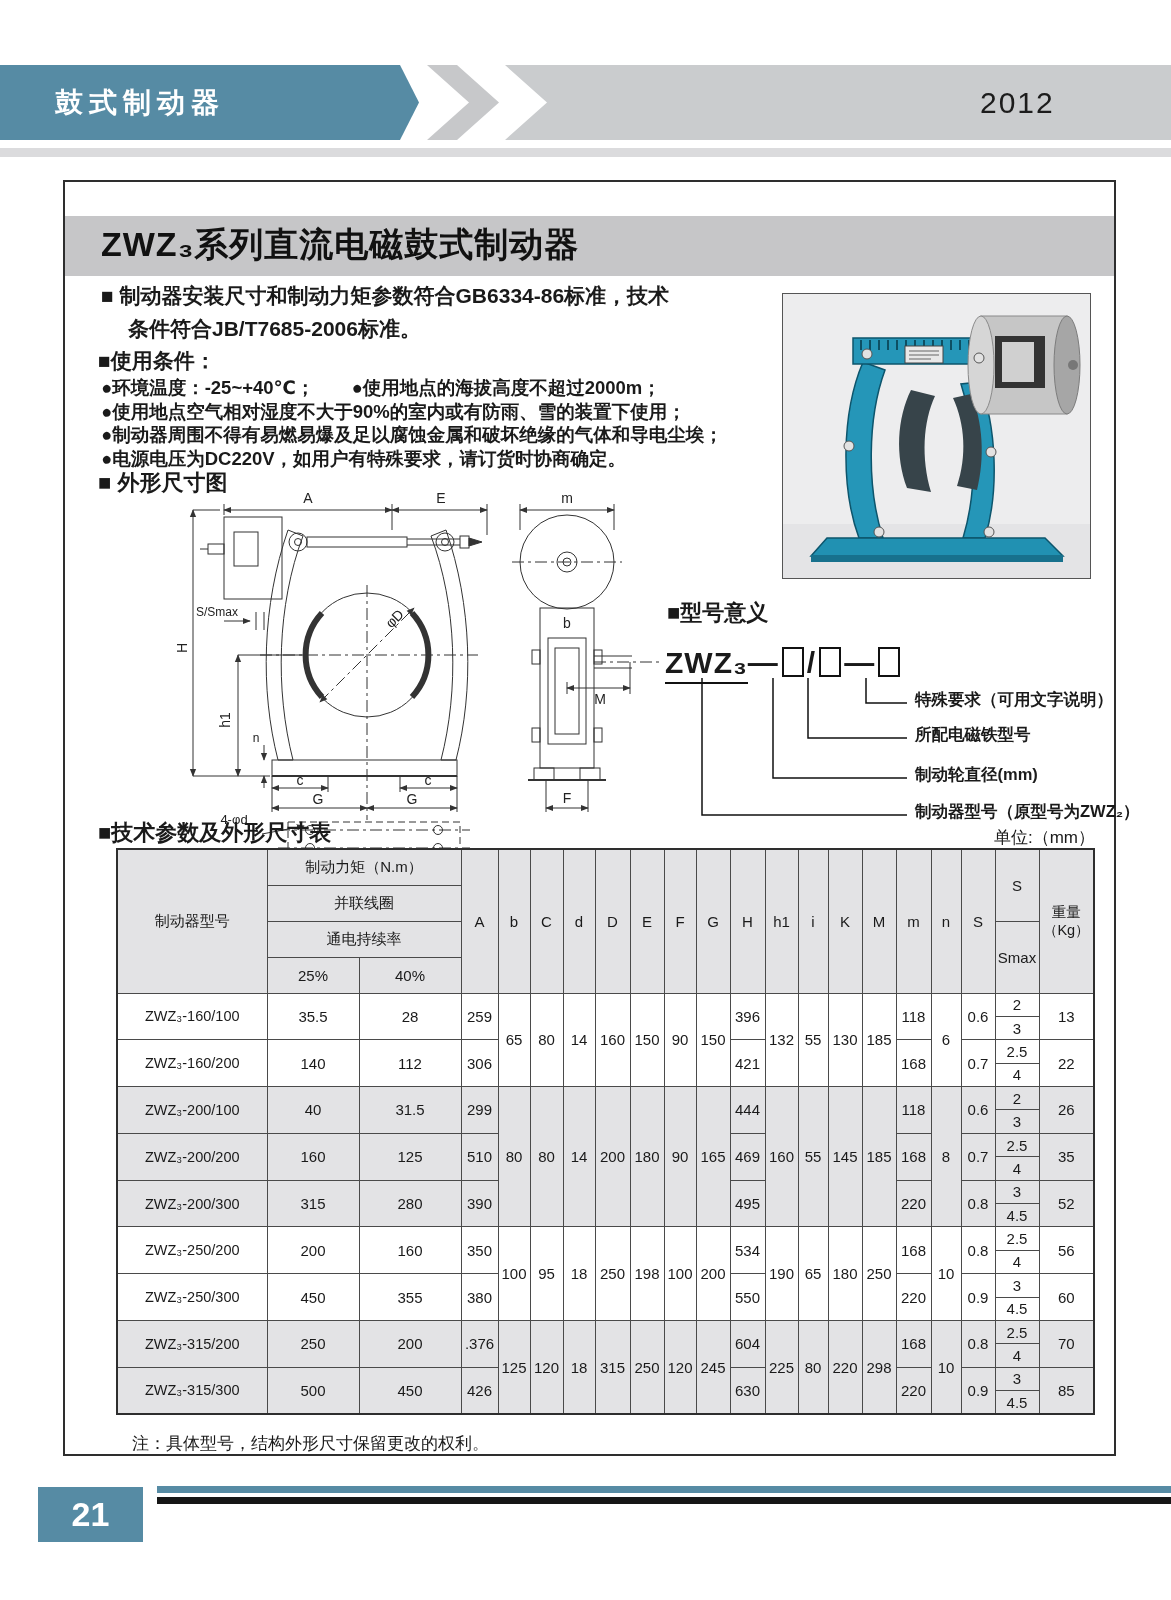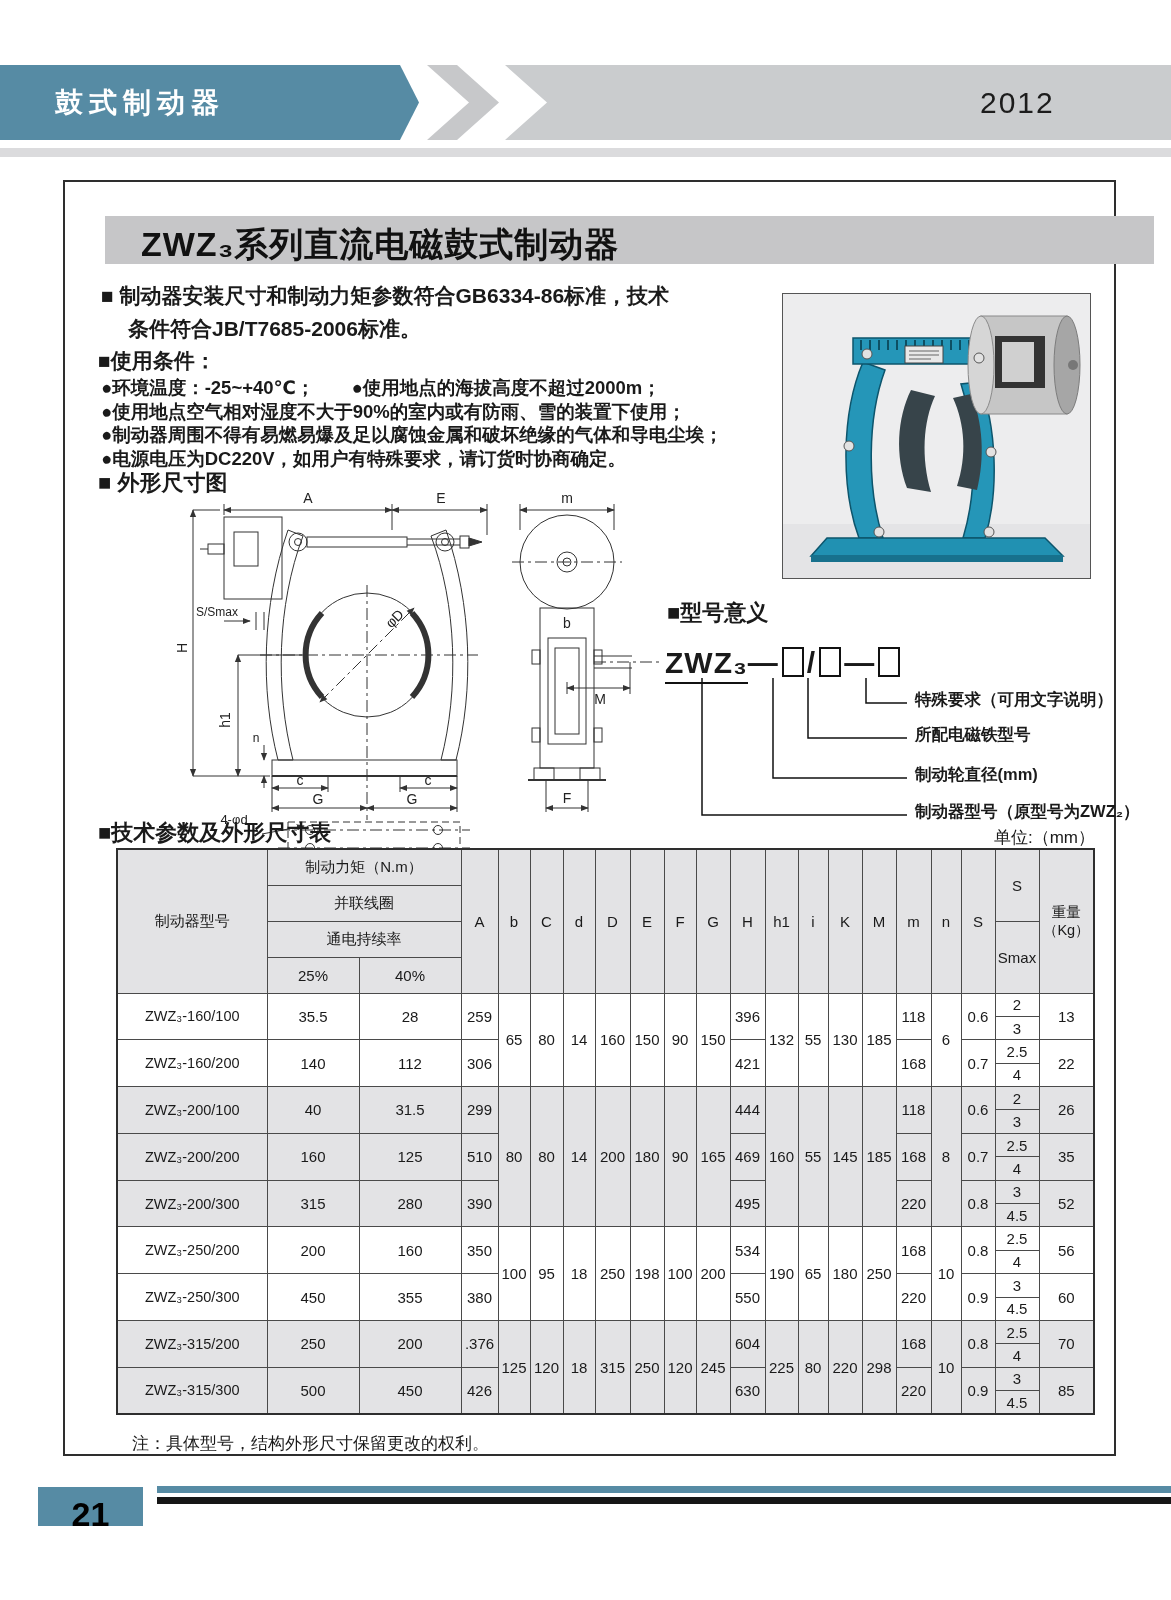--- a/index.html
+++ b/index.html
@@ -12,21 +12,21 @@
   .banner svg { position:absolute; left:0; top:0; }
   .banner-title { position:absolute; left:55px; top:0; height:75px; line-height:75px;
                   color:#ffffff; font-size:28px; font-weight:bold; letter-spacing:6px; }
   .banner-year { position:absolute; left:980px; top:0; height:75px; line-height:75px;
                  color:#1c1c1c; font-size:30px; letter-spacing:2px; }
   .under-stripe { position:absolute; left:0; top:148px; width:1171px; height:9px; background:#dbdbdd; }
 
   
   .content-box { position:absolute; left:63px; top:180px; width:1053px; height:1276px;
                  border:2px solid #2e2e2e; background:#fff; }
-  .title-band { position:absolute; left:0; top:34px; width:100%; height:48px; background:#c6c6c8;margin-left:40px; }
+  .title-band { position:absolute; left:0; top:34px; width:100%; height:60px; background:#c6c6c8; }
   .title-band .t { position:absolute; left:36px; top:0; height:56px; line-height:56px;
                    font-size:34px; font-weight:bold; color:#111; letter-spacing:1px; }
   .intro-line1 { position:absolute; left:36px; top:100px; font-size:21px; font-weight:bold; }
   .intro-line2 { position:absolute; left:63px; top:133px; font-size:21px; font-weight:bold; }
   .usage-title { position:absolute; left:33px; top:165px; font-size:21px; font-weight:bold; }
   .bullets { position:absolute; left:36px; top:194px; width:660px; font-size:18.5px; font-weight:bold; }
   .bullets div { height:23.5px; line-height:23.5px; white-space:nowrap; }
   .drawing-title { position:absolute; left:33px; top:286px; font-size:22px; font-weight:bold; }
 
   .photo-frame { position:absolute; left:717px; top:111px; width:309px; height:286px;
@@ -56,22 +56,22 @@
   thead th { background:#e3e3e5; height:36px; }
   tbody tr { height:23.4px; }
   tr.shaded td { background:#e3e3e5; }
   #spec-table { border:2px solid #2e2e2e; }
   .weight-h div { line-height:18px; font-size:14.5px; }
   .model-cell { font-size:14.5px; }
 
   .note { position:absolute; left:67px; top:1250px; font-size:17px; }
 
   
-  .footer-pagebox { position:absolute; left:38px; top:1487px; width:105px; height:39px;
-                    background:#568ba4; color:#000000; font-size:34px; font-weight:bold;
+  .footer-pagebox { position:absolute; left:38px; top:1487px; width:105px; height:55px;
+                    background:#568ba4; color:#ffffff; font-size:34px; font-weight:bold;
                     text-align:center; line-height:55px; }
   .footer-teal-line  { position:absolute; left:157px; top:1486px; width:1014px; height:7px; background:#568ba4; }
   .footer-black-line { position:absolute; left:157px; top:1497px; width:1014px; height:7px; background:#161616; }
 </style>
 </head>
 <body>
 
 <div class="page">
 
   <div class="banner">

